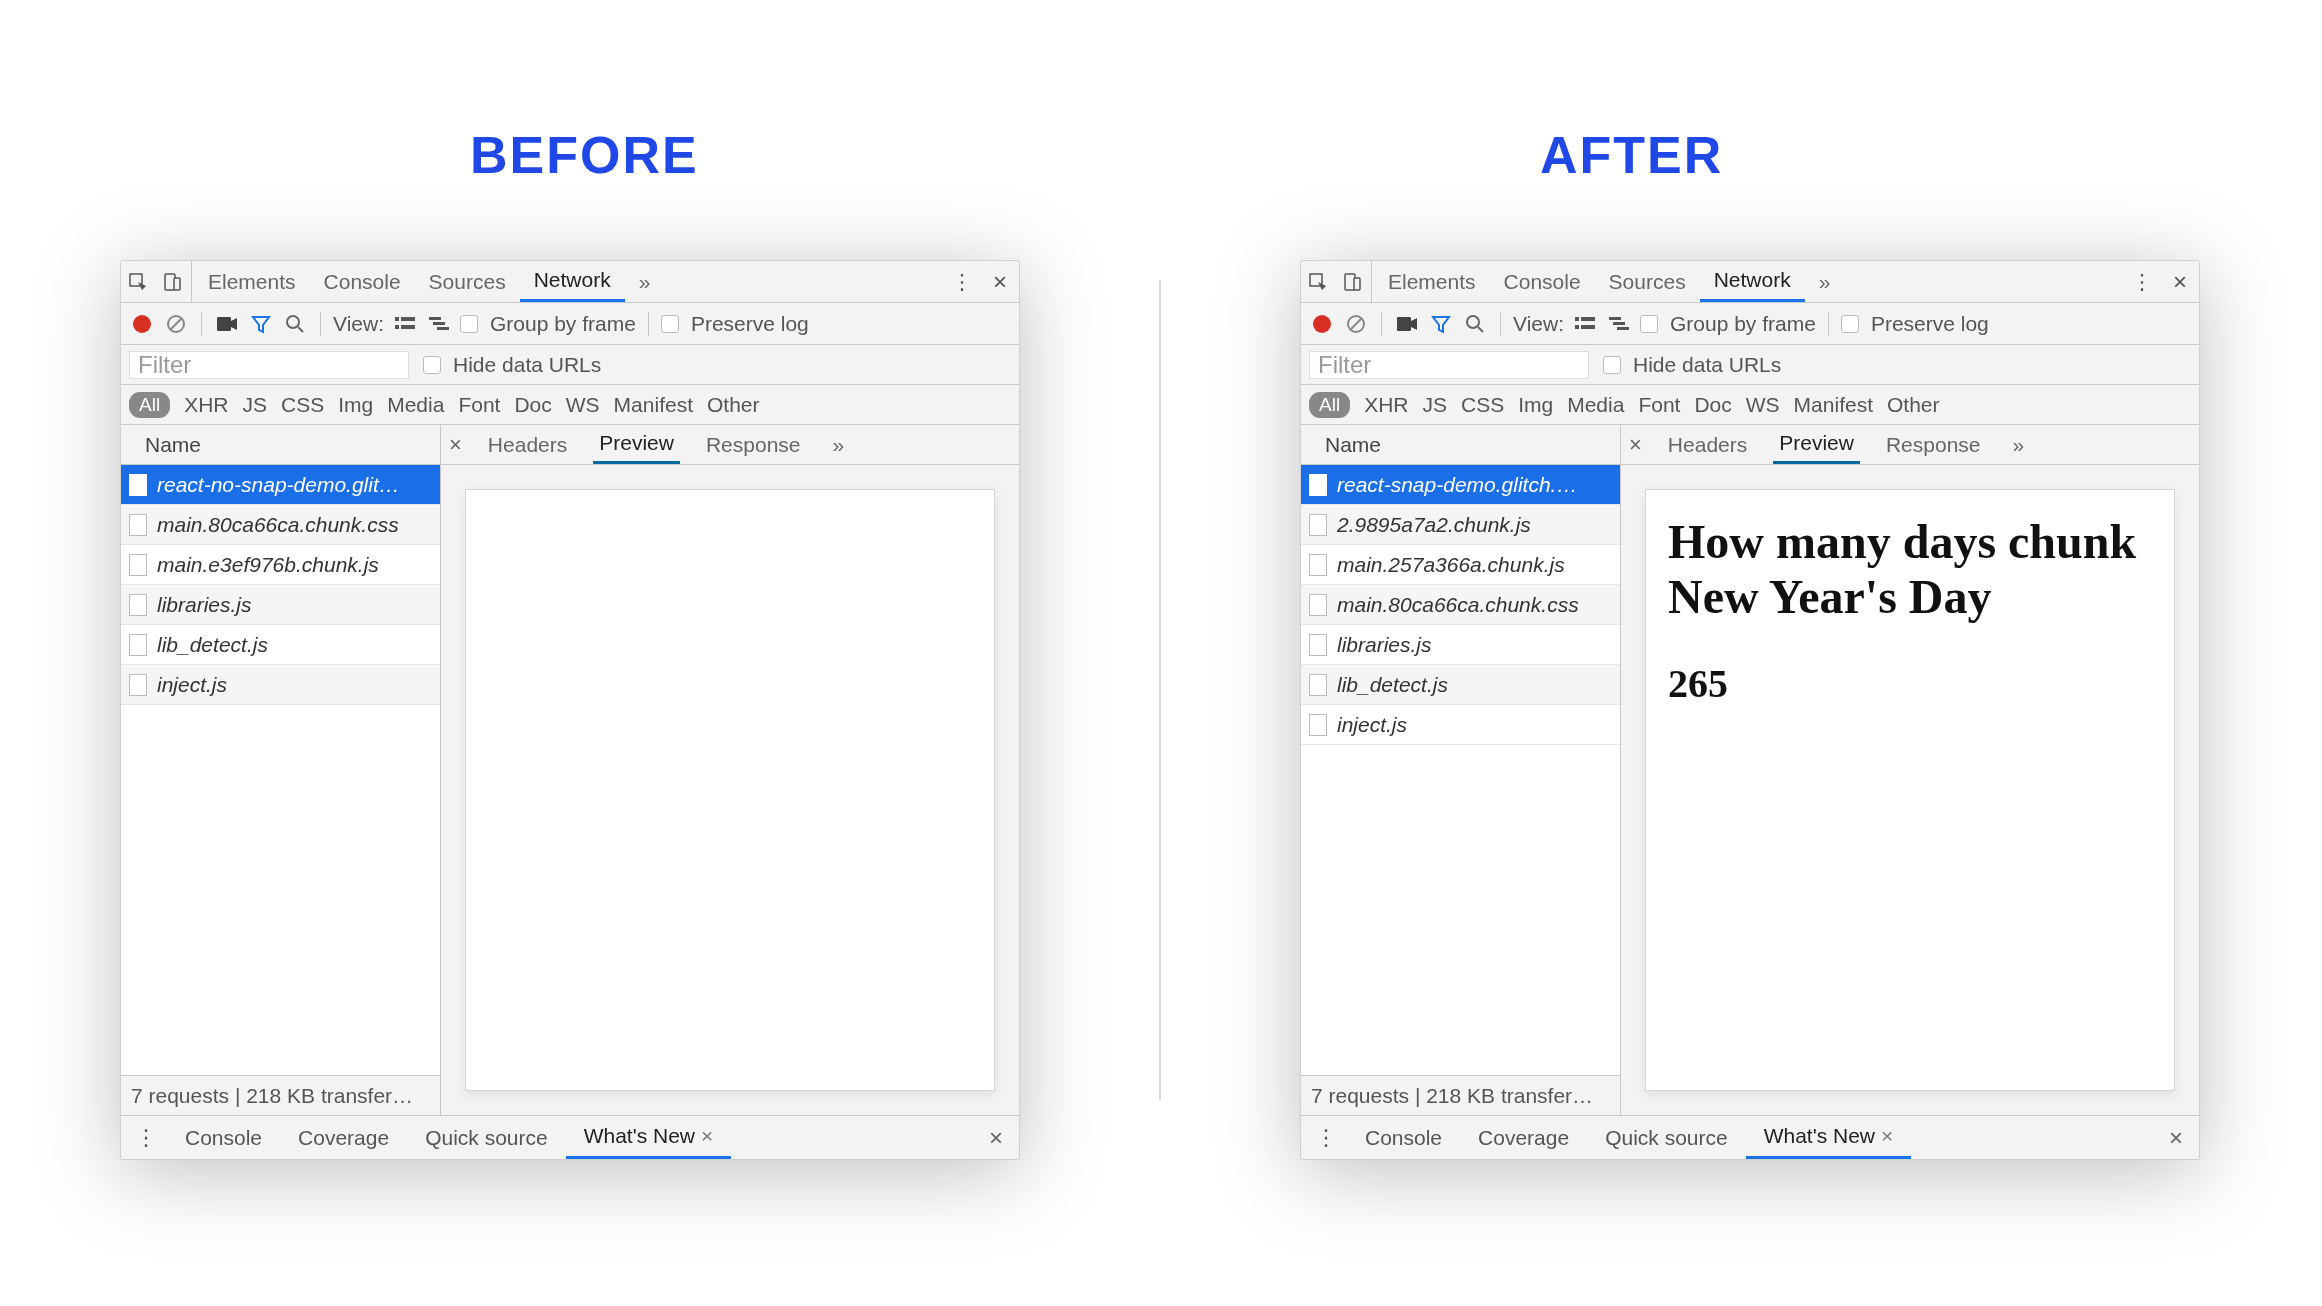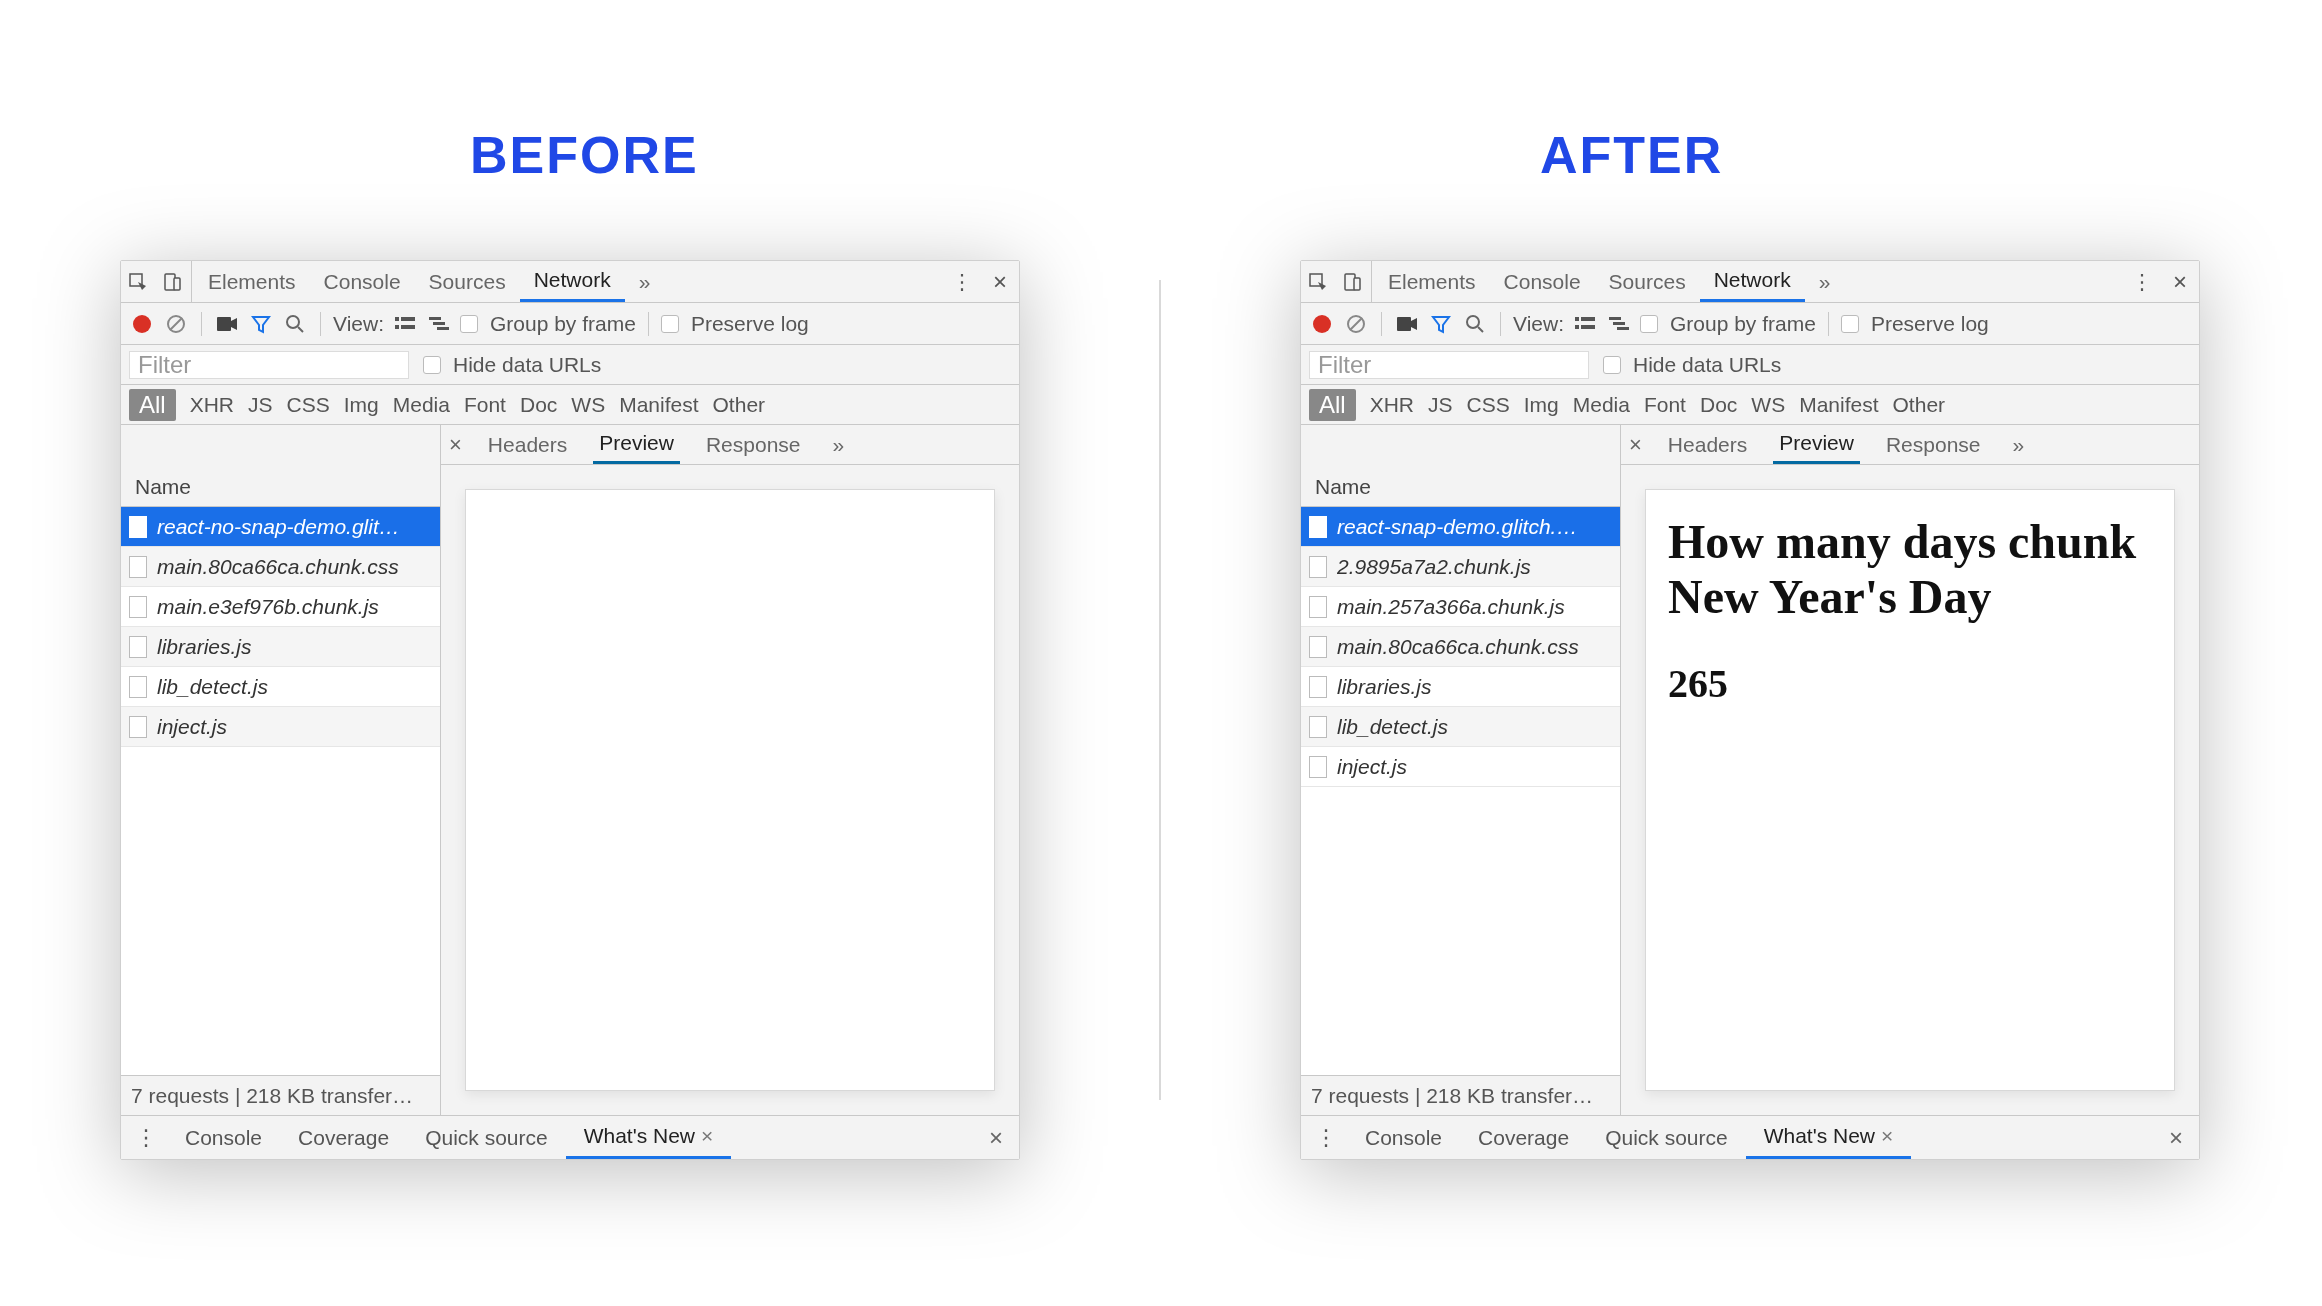--- a/index.html
+++ b/index.html
@@ -123,43 +123,42 @@
     display:flex;
     align-items:center;
     padding: 0 8px;
     gap: 14px;
     background:#f3f3f3;
     color:#555;
   }
   .typerow .chip {
     background:#888;
     color:#fff;
-    border-radius:2px;
+    border-radius:11px;
     padding: 2px 10px;
-    font-size:24px;
+    font-size:19px;
   }
 
   
   .mainarea { flex:1; display:flex; min-height:0; }
   .leftcol {
     width: 320px;
     border-right:1px solid #c8c8c8;
     display:flex;
     flex-direction:column;
     min-height:0;
   }
   .name-hdr {
     height: 40px;
     border-bottom:1px solid #c8c8c8;
     display:flex;
     align-items:center;
-    padding: 0 14px;
+    padding: 0 24px;
     background:#f3f3f3;
     color:#444;
-    margin-top:42px;
   }
   .reqlist { flex:1; overflow:hidden; background:#fff; }
   .reqrow {
     height: 40px;
     display:flex;
     align-items:center;
     padding: 0 8px;
     gap:10px;
     border-bottom:1px solid #e6e6e6;
     color:#333;

